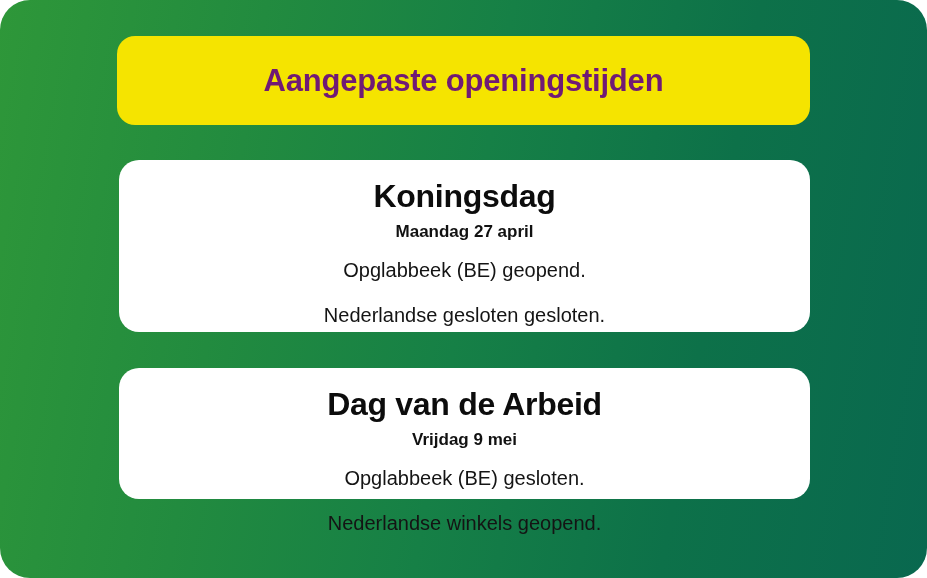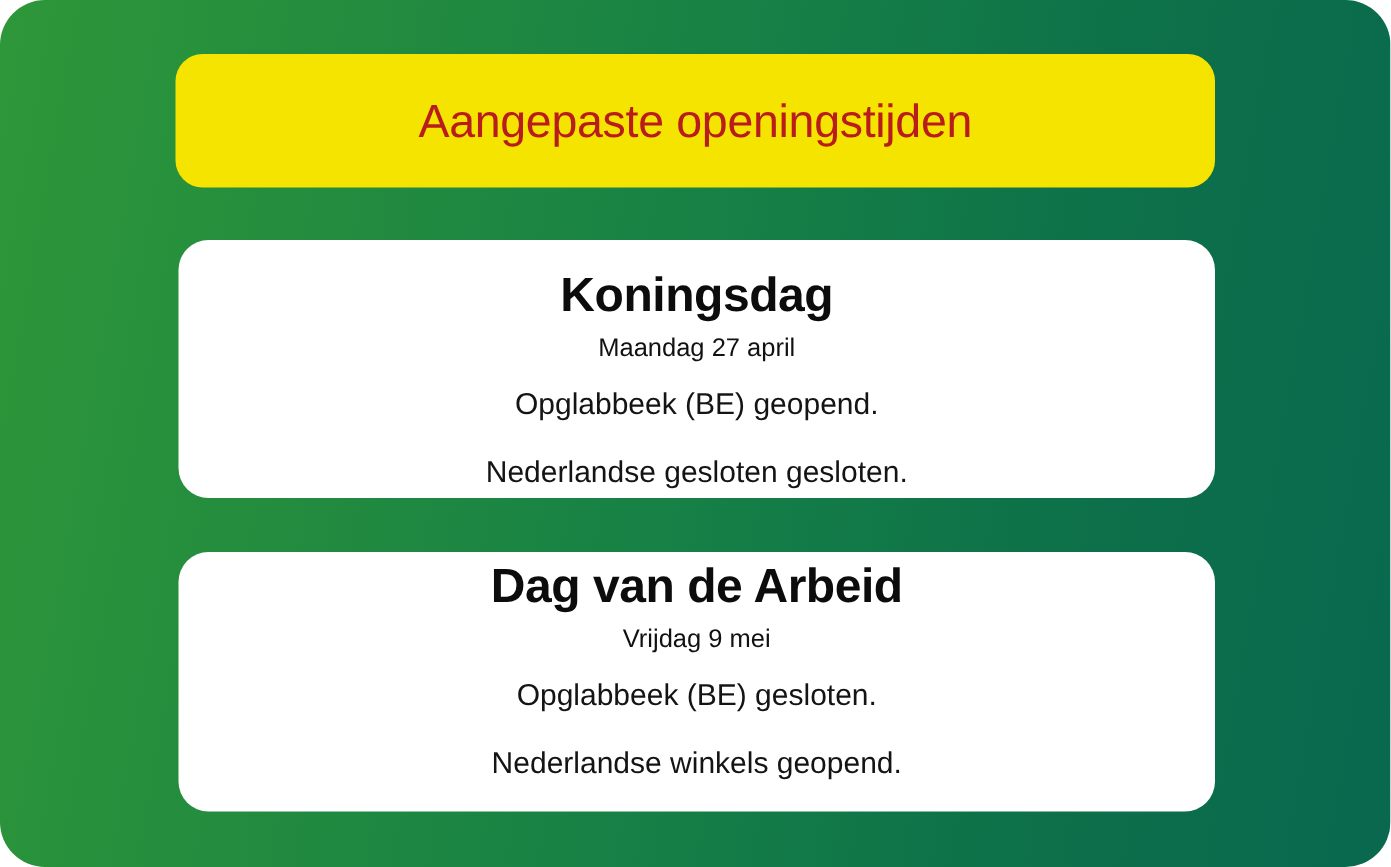--- a/index.html
+++ b/index.html
@@ -37,56 +37,56 @@
     height: 89px;
     background: #f5e400;
     border-radius: 18px;
     display: flex;
     align-items: center;
     justify-content: center;
     box-sizing: border-box;
   }
   .banner-title {
     font-size: 31px;
-    font-weight: 400;
-    color: #b91c1c;
+    font-weight: 700;
+    color: #701a75;
     letter-spacing: -0.2px;
     line-height: 1;
     text-align: center;
     white-space: nowrap;
   }
 
   
   .card {
     position: absolute;
     left: 119px;
     width: 691px;
     background: #ffffff;
     border-radius: 20px;
     box-sizing: border-box;
     display: flex;
     flex-direction: column;
     align-items: center;
   }
   .card-1 { top: 160px;  height: 172px; padding-top: 14px; }
-  .card-2 { top: 368px;  height: 173px; }
+  .card-2 { top: 368px;  height: 131px; padding-top: 14px; }
 
   .card-title {
     font-size: 32px;
     font-weight: 700;
     color: #0c0c0c;
     line-height: 1.18;
     letter-spacing: -0.3px;
     text-align: center;
     margin: 4px;
     white-space: nowrap;
   }
   .card-date {
     font-size: 17px;
-    font-weight: 400;
+    font-weight: 700;
     color: #111111;
     line-height: 1.2;
     text-align: center;
     margin: 2px 0 0 0;
     white-space: nowrap;
   }
   .card-lines {
     margin-top: 16px;
     display: flex;
     flex-direction: column;

